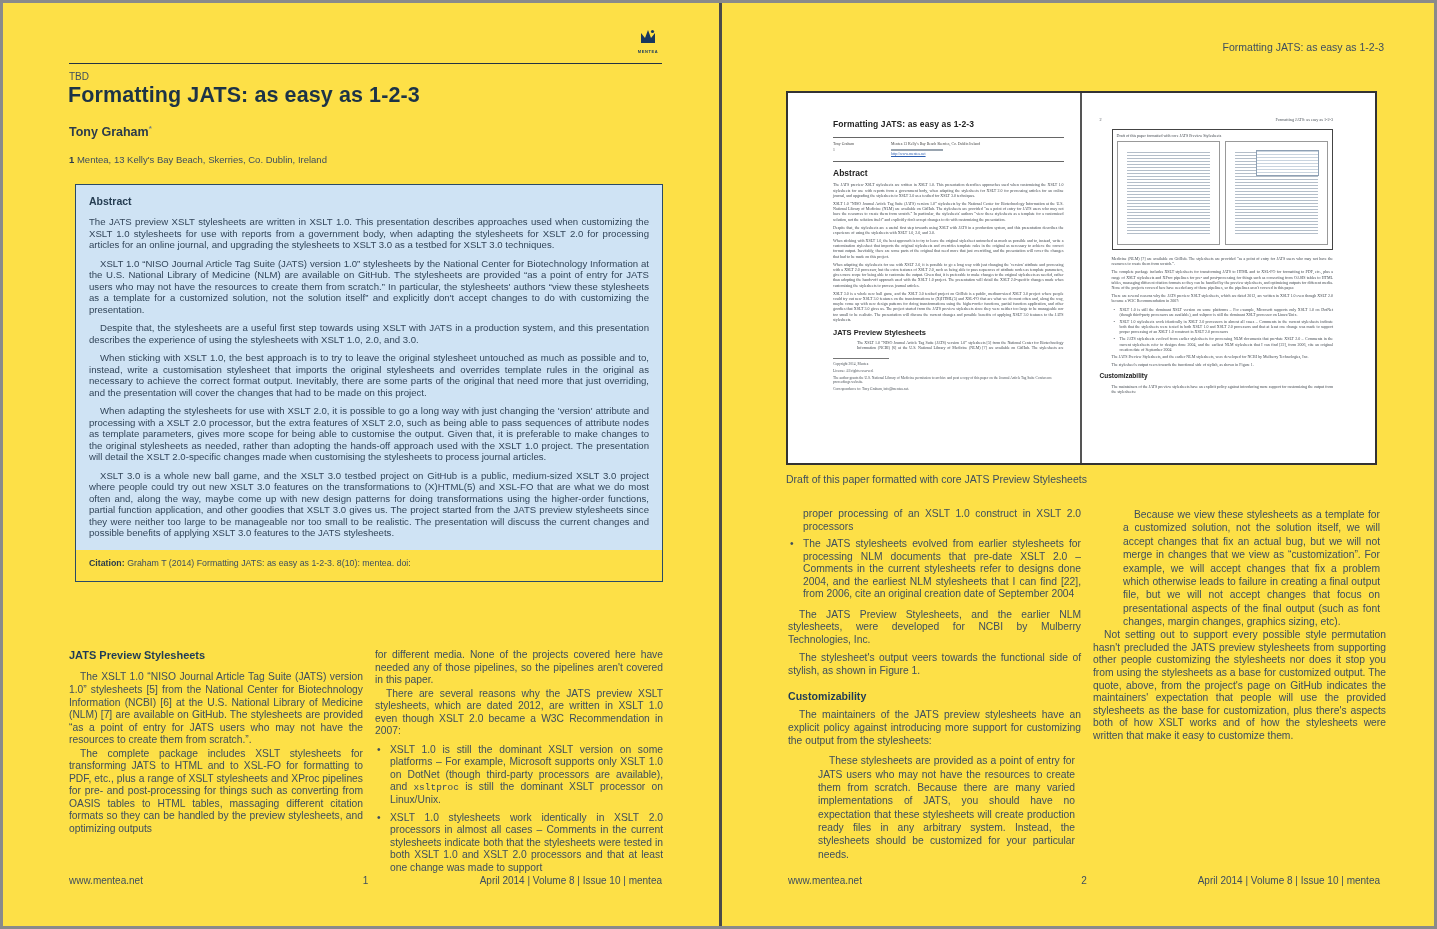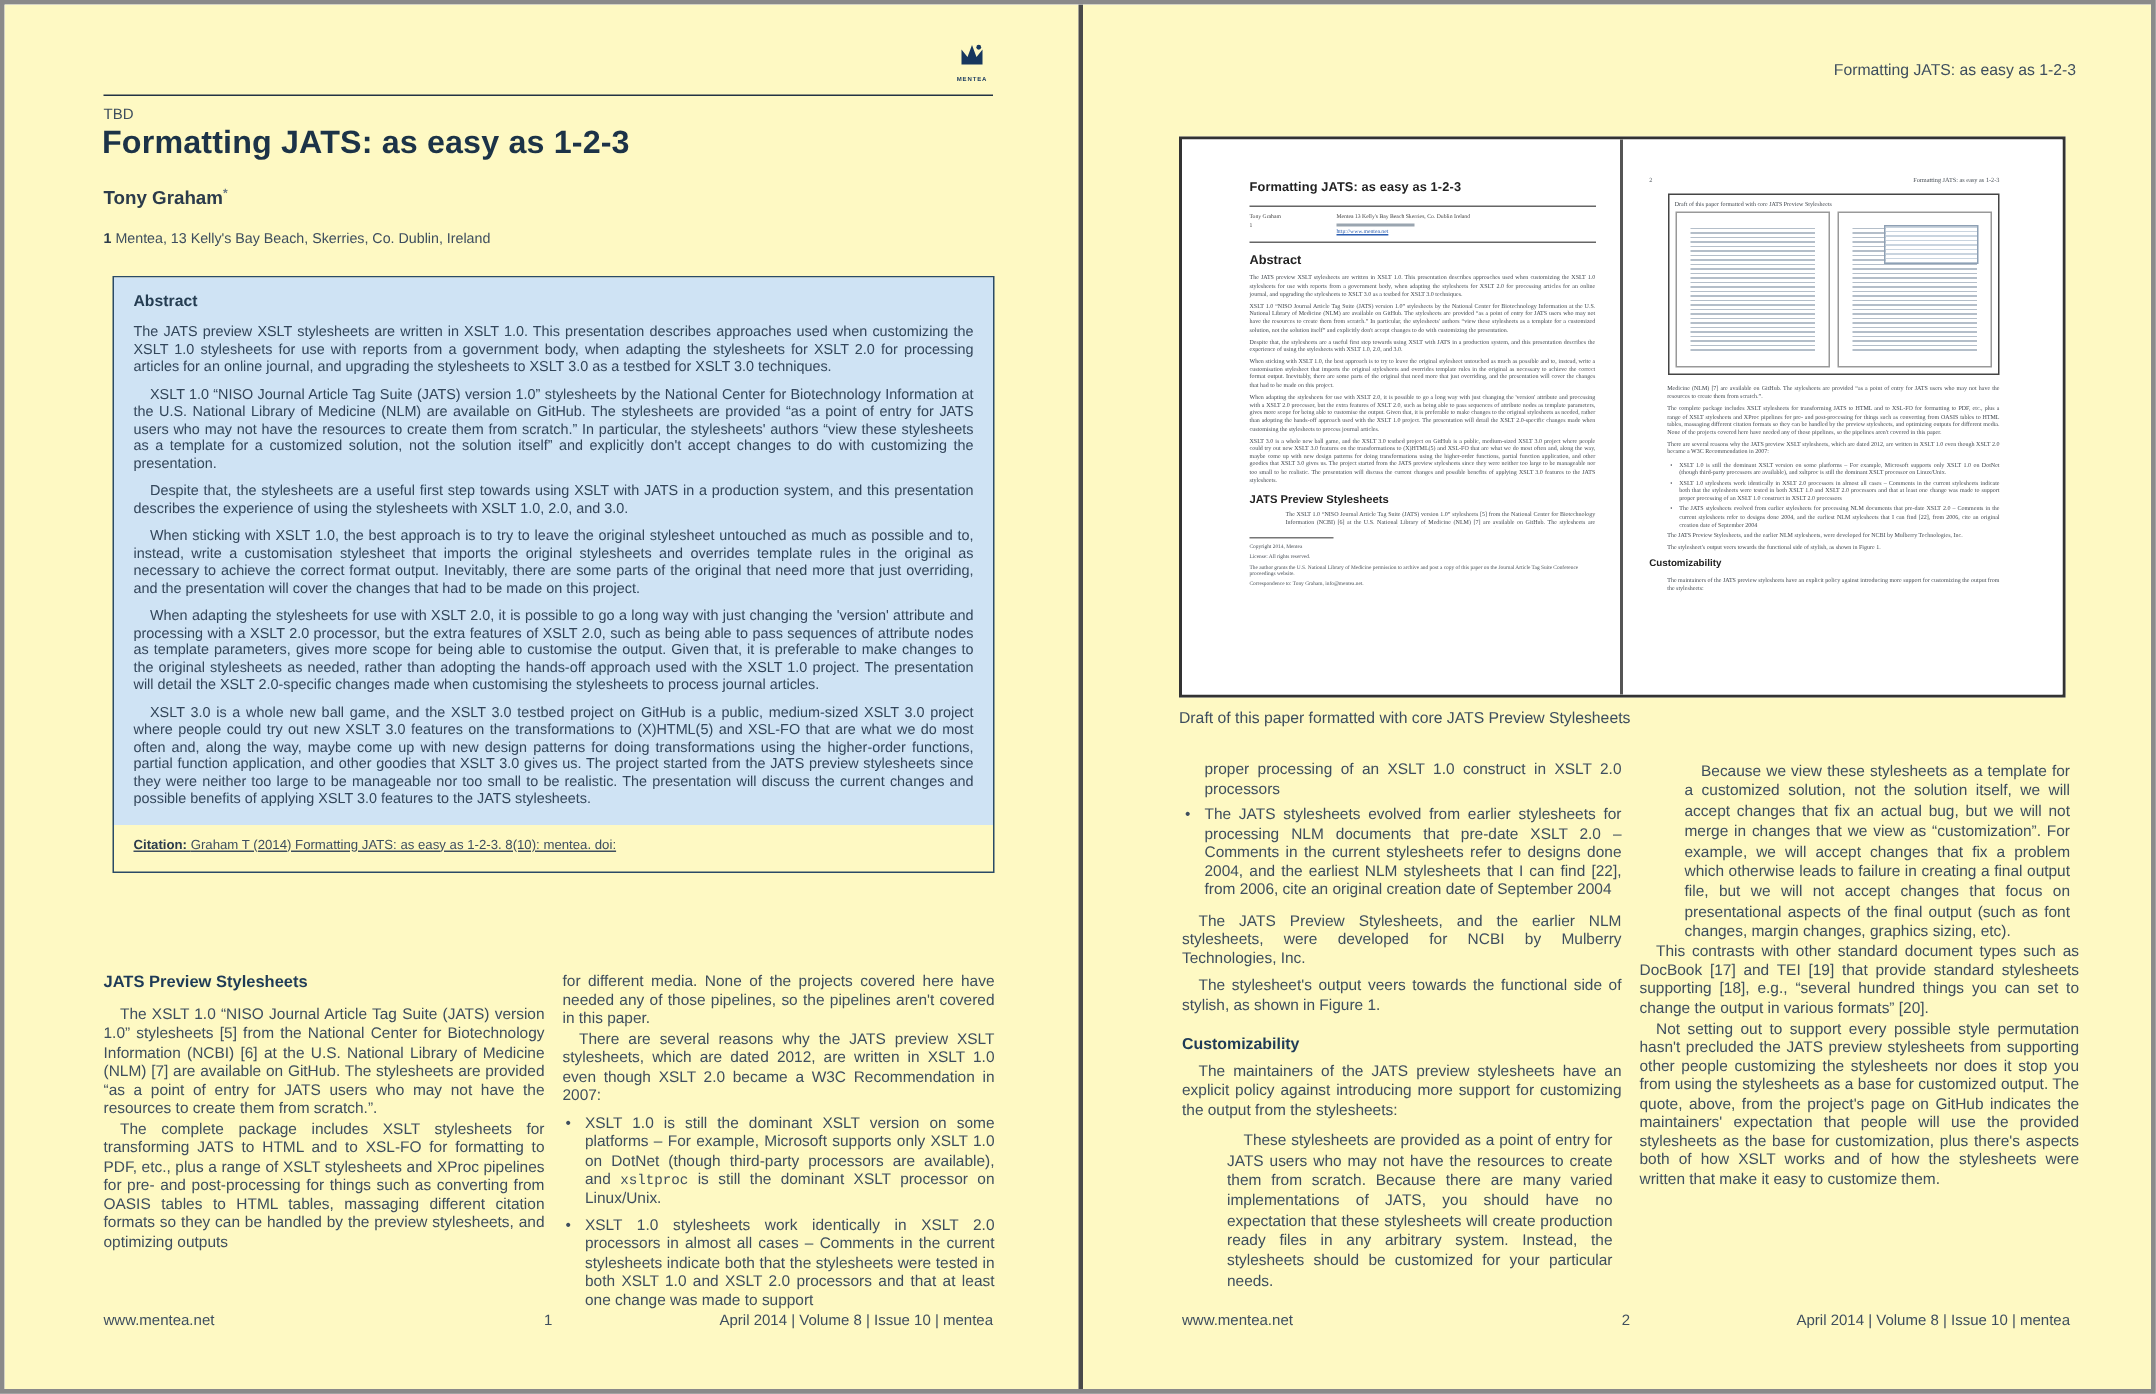--- a/index.html
+++ b/index.html
@@ -3,42 +3,42 @@
 <meta charset="utf-8">
 <style>
   * { margin:0; padding:0; box-sizing:border-box; }
   html,body { background:#6b6b6b; }
   .spread {
     position:relative; width:1437px; height:929px;
     background:#fff; border:3px solid #8a8a8a; overflow:hidden;
     font-family:"Liberation Sans", sans-serif; color:#3e4e5e;
   }
   .divider { position:absolute; left:716px; top:0; bottom:0; width:3px; background:#4a4a4a; }
-  .page { position:absolute; top:0; height:100%; background:#fef9c3; }
+  .page { position:absolute; top:0; height:100%; background:#fde047; }
   .page-1 { left:0; width:716px; }
   .page-2 { left:719px; width:715px; }
 
   
   .logo-wrap { position:absolute; right:58px; top:26px; width:26px; text-align:center; }
   .logo-word { font-size:4px; letter-spacing:0.6px; color:#17375e; font-weight:bold; margin-top:1px; }
   .head-rule { position:absolute; left:66px; right:57px; top:60px; border-top:1.6px solid #223344; }
   .kicker { position:absolute; left:66px; top:68px; font-size:10px; color:#3e4e5e; }
   .paper-title { position:absolute; left:65px; top:80px; font-size:21.5px; font-weight:bold; color:#1c3347; letter-spacing:0.1px; }
   .author-line { position:absolute; left:66px; top:121px; font-size:12.5px; font-weight:bold; color:#2b3b4b; }
   .author-line sup { font-size:8px; color:#6a7988; }
   .affil-line { position:absolute; left:66px; top:151px; font-size:9.5px; color:#3e4e5e; }
   .affil-line b { color:#2b3b4b; }
 
   
   .info-box { position:absolute; left:72px; width:588px; top:181px; border:1.5px solid #2a4a66; }
   .abs-sec { background:#cfe3f4; padding:10px 13px 4px 13px; }
   .abs-head { font-size:10.5px; font-weight:bold; color:#253d52; margin-bottom:9px; }
   .abs-sec p { font-size:9.6px; line-height:1.2; text-align:justify; margin-bottom:7px; color:#33465a; }
   .abs-sec p.ind { text-indent:11px; }
-  .cit-sec { padding:7px 13px 8px 13px; font-size:8.8px; line-height:1.38; color:#3e4e5e;text-decoration:underline; }
+  .cit-sec { padding:7px 13px 8px 13px; font-size:8.8px; line-height:1.38; color:#3e4e5e; }
   .cit-sec .row { margin-bottom:4px; }
   .cit-sec b { color:#2b3b4b; }
 
   
   .cols { position:absolute; font-size:10.3px; line-height:1.22; }
   .p1-col1 { left:66px; width:294px; top:646px; }
   .p1-col2 { left:372px; width:288px; top:646px; }
   .p2-col1 { left:66px; width:293px; top:505px; }
   .p2-col2 { left:371px; width:293px; top:505px; }
   .sec-h { font-size:11px; font-weight:bold; color:#1f3b57; margin:0 0 9px 0; }
@@ -260,21 +260,20 @@
       </div>
       <p class="ind sp" style="margin-top:8px;">The JATS Preview Stylesheets, and the earlier NLM stylesheets, were developed for NCBI by Mulberry Technologies, Inc.</p>
       <p class="ind">The stylesheet's output veers towards the functional side of stylish, as shown in Figure 1.</p>
       <h2 class="sec-h2">Customizability</h2>
       <p class="ind">The maintainers of the JATS preview stylesheets have an explicit policy against introducing more support for customizing the output from the stylesheets:</p>
       <p class="bquote">These stylesheets are provided as a point of entry for JATS users who may not have the resources to create them from scratch. Because there are many varied implementations of JATS, you should have no expectation that these stylesheets will create production ready files in any arbitrary system. Instead, the stylesheets should be customized for your particular needs.</p>
     </div>
 
     <div class="cols p2-col2">
       <p class="bquote" style="margin-top:0;">Because we view these stylesheets as a template for a customized solution, not the solution itself, we will accept changes that fix an actual bug, but we will not merge in changes that we view as “customization”. For example, we will accept changes that fix a problem which otherwise leads to failure in creating a final output file, but we will not accept changes that focus on presentational aspects of the final output (such as font changes, margin changes, graphics sizing, etc).</p>
-      <p class="ind">This contrasts with other standard document types such as DocBook [17] and TEI [19] that provide standard stylesheets supporting [18], e.g., “several hundred things you can set to change the output in various formats” [20].</p>
       <p class="ind">Not setting out to support every possible style permutation hasn't precluded the JATS preview stylesheets from supporting other people customizing the stylesheets nor does it stop you from using the stylesheets as a base for customized output. The quote, above, from the project's page on GitHub indicates the maintainers' expectation that people will use the provided stylesheets as the base for customization, plus there's aspects both of how XSLT works and of how the stylesheets were written that make it easy to customize them.</p>
     </div>
 
     <div class="footer">
       <span class="f-site">www.mentea.net</span>
       <span class="f-page">2</span>
       <span class="f-issue">April 2014 | Volume 8 | Issue 10 | mentea</span>
     </div>
   </div>
 </div>

